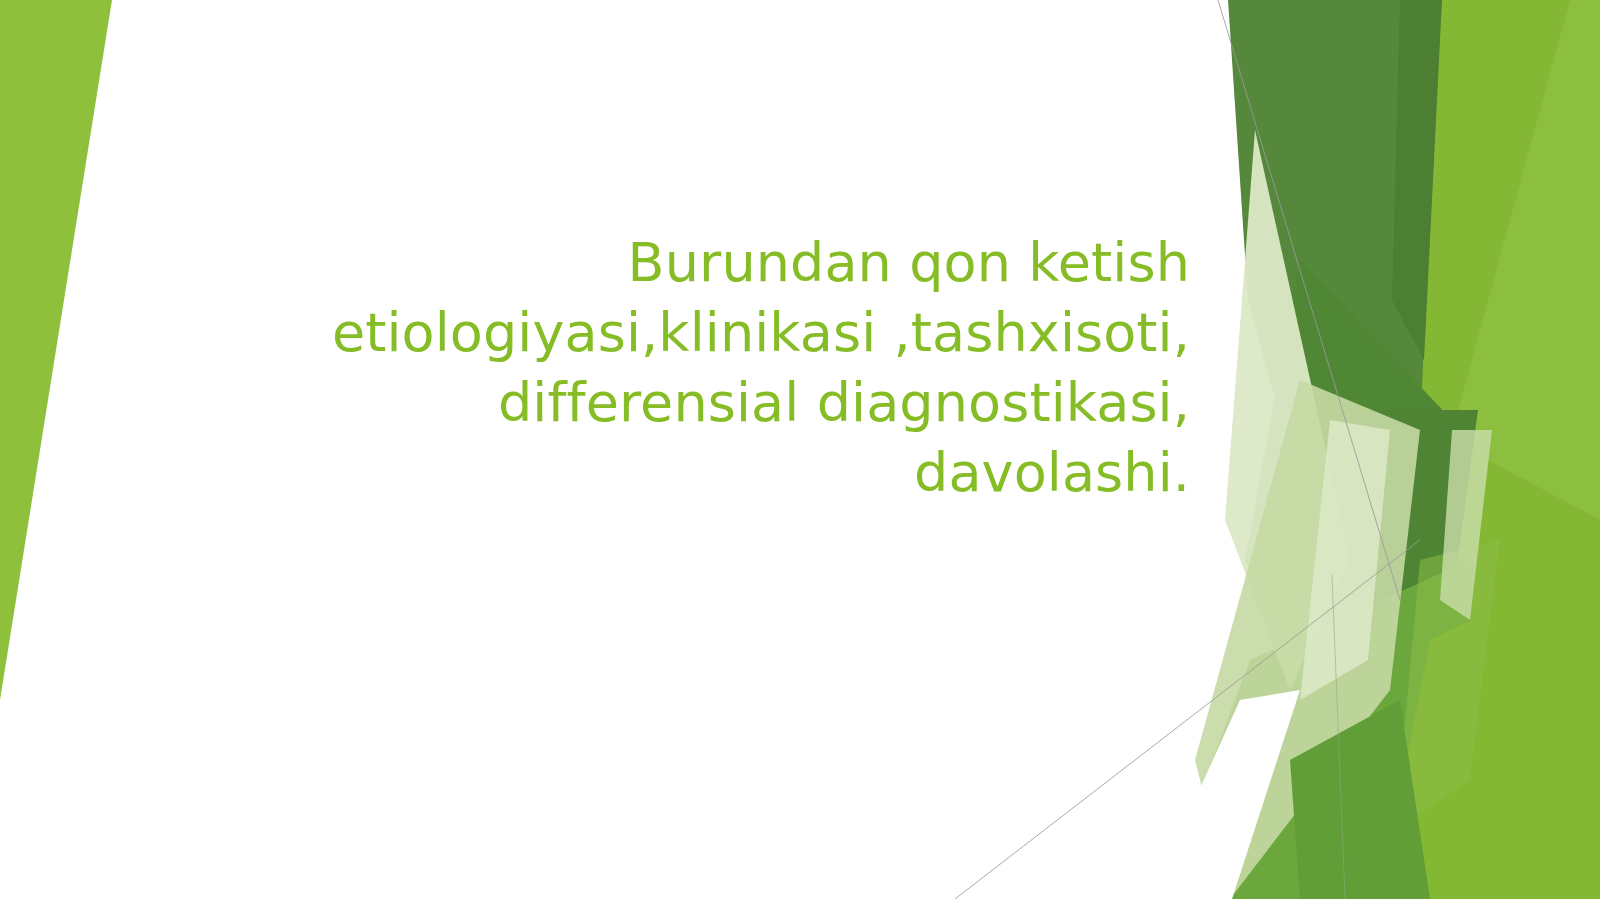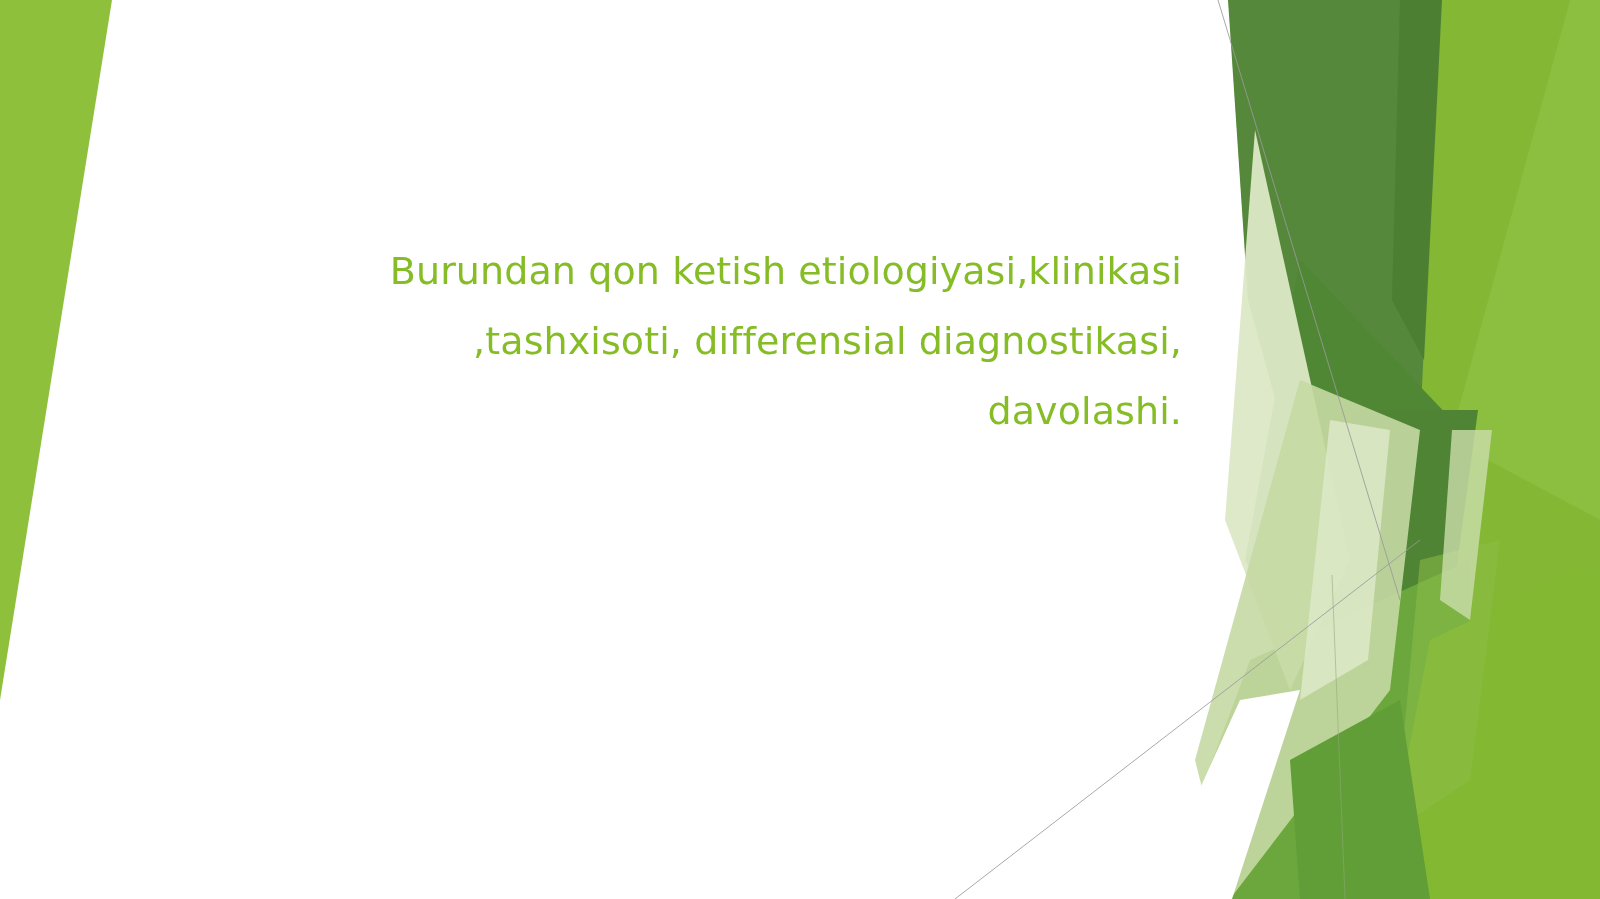--- a/index.html
+++ b/index.html
@@ -27,24 +27,24 @@
     pointer-events: none;
   }
   #title-block {
     position: absolute;
     left: 290px;
     top: 228px;
     width: 900px;
     text-align: right;
   }
   #title-text {
-    margin: 8px;
+    margin: 0;
     font-family: "DejaVu Sans", sans-serif;
     font-weight: 400;
-    font-size: 38px;
+    font-size: 54px;
     line-height: 70px;
     letter-spacing: 0.1px;
     color: #86BC25;
     text-align: right;
     white-space: pre-wrap;
     word-break: normal;
   }
   #subtitle-block {
     position: absolute;
     left: 290px;

